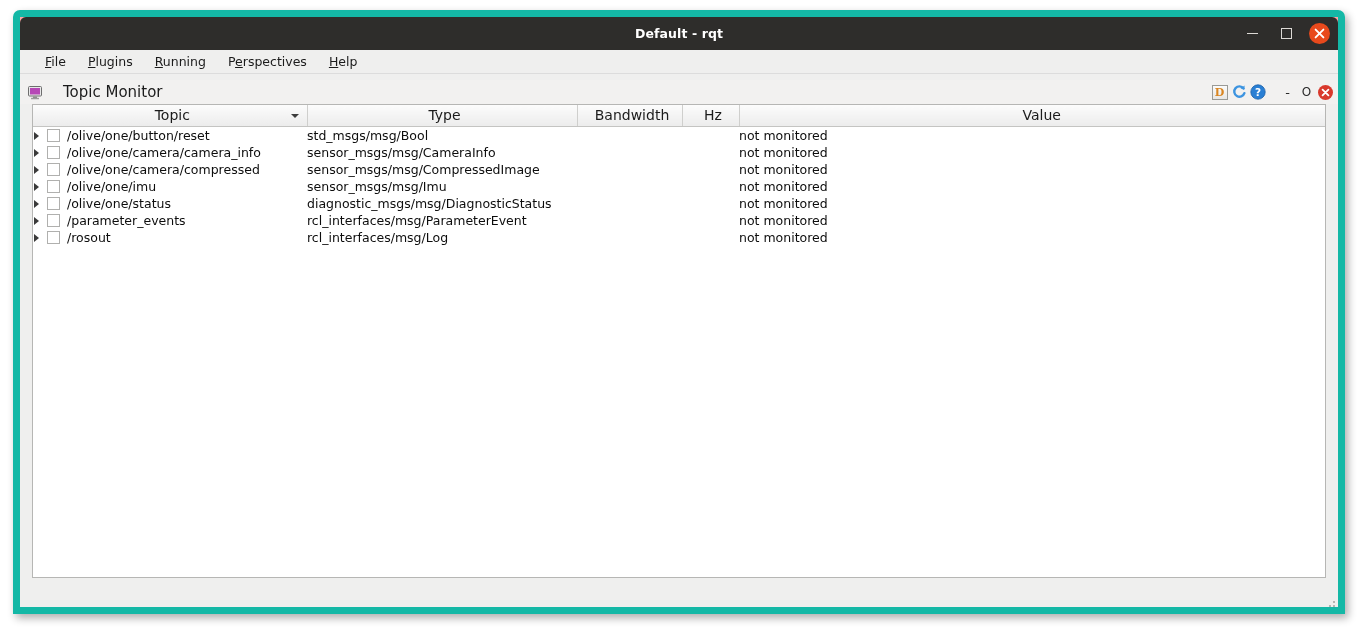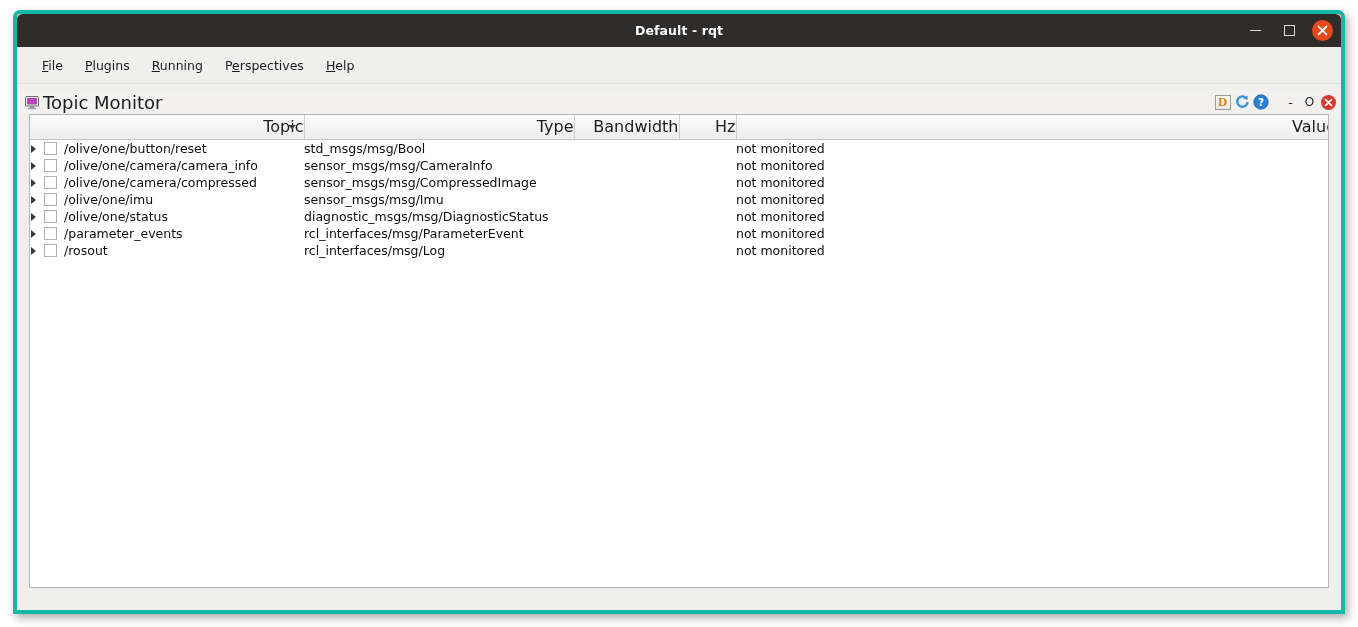--- a/index.html
+++ b/index.html
@@ -22,21 +22,21 @@
   .window {
     position: absolute;
     left: 13px;
     top: 10px;
     width: 1332px;
     height: 604px;
     border-radius: 7px 7px 0 0;
     box-shadow: 3px 4px 9px rgba(0,0,0,0.32);
     background: #fca5a5;
     overflow: hidden;
-    border: 4px solid #14b8a6;
+    border: 7px solid #14b8a6;
     box-sizing: border-box;
   }
 
   .titlebar {
     position: relative;
     height: 33px;
     background: #2e2d2b;
     border-radius: 6px 6px 0 0;
     display: flex;
     align-items: center;
@@ -87,21 +87,21 @@
     width: 21px;
     height: 21px;
     border-radius: 50%;
     background: #e8491c;
     position: relative;
   }
   .tb-close svg { display: block; }
 
   
   .menubar {
-    height: 37px;
+    height: 24px;
     background: #efefee;
     border-bottom: 1px solid #dcdcdc;
     display: flex;
     align-items: center;
     padding-left: 14px;
     box-sizing: border-box;
   }
   .menu-item {
     font-size: 12.5px;
     color: #1b1b1b;
@@ -116,22 +116,22 @@
     height: 24px;
     background: #f2f1f0;
     display: flex;
     align-items: center;
     padding: 0 4px 0 8px;
     box-sizing: border-box;
   }
   .dock-title {
     display: flex;
     align-items: center;
-    gap: 3px;
-    font-size: 18px;
+    gap: 20px;
+    font-size: 15px;
     color: #1b1b1b;
   }
   .monitor-icon { display:block; }
   .dock-spacer { flex: 1; }
   .dock-actions {
     display: flex;
     align-items: center;
     gap: 2px;
   }
   .dock-btn {
@@ -189,24 +189,24 @@
   table.topics {
     border-collapse: collapse;
     width: 100%;
     table-layout: fixed;
     font-size: 12.5px;
   }
   table.topics thead th {
     background: linear-gradient(#fcfcfc, #ececec);
     border-right: 1px solid #cfcfcd;
     border-bottom: 1px solid #c4c4c2;
-    text-align: right;
+    text-align: center;
     font-weight: normal;
     color: #1b1b1b;
-    font-size: 16px;
+    font-size: 14px;
     padding: 2px 0 3px 5px;
     height: 19px;
     box-sizing: border-box;
     position: relative;
     white-space: nowrap;
     overflow: hidden;
     margin-left: 23px;
   }
   th .sort-arrow {
     position: absolute;

